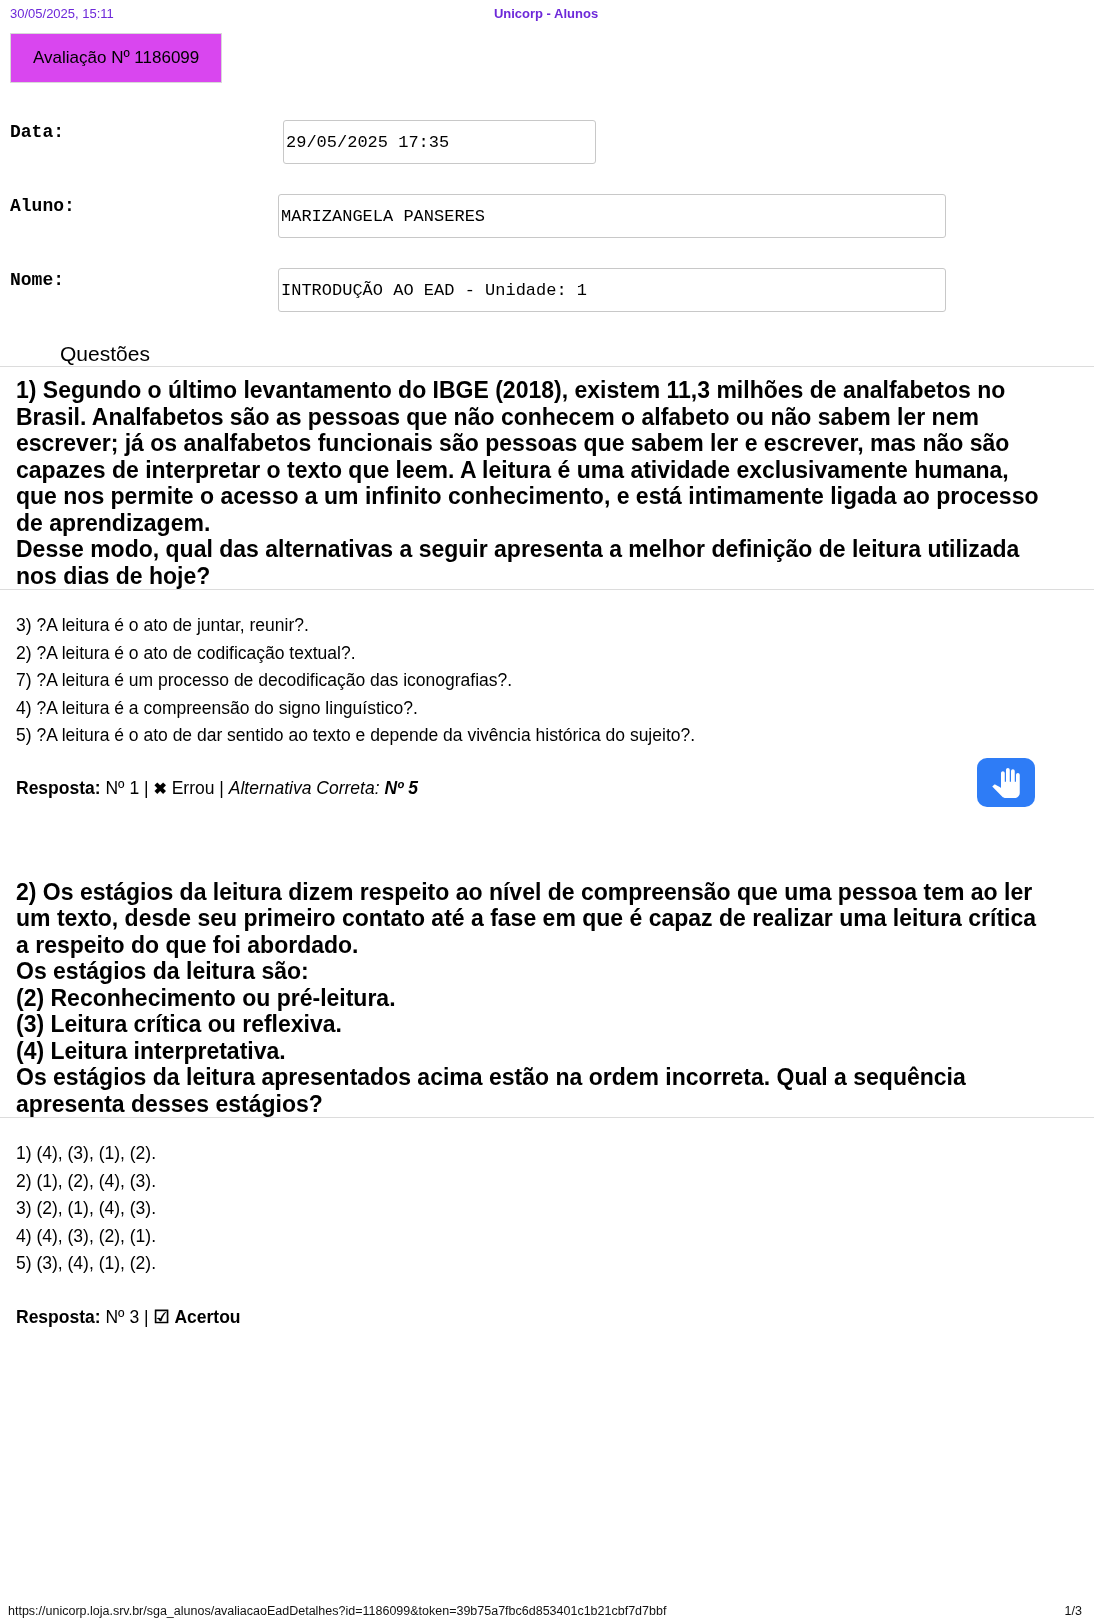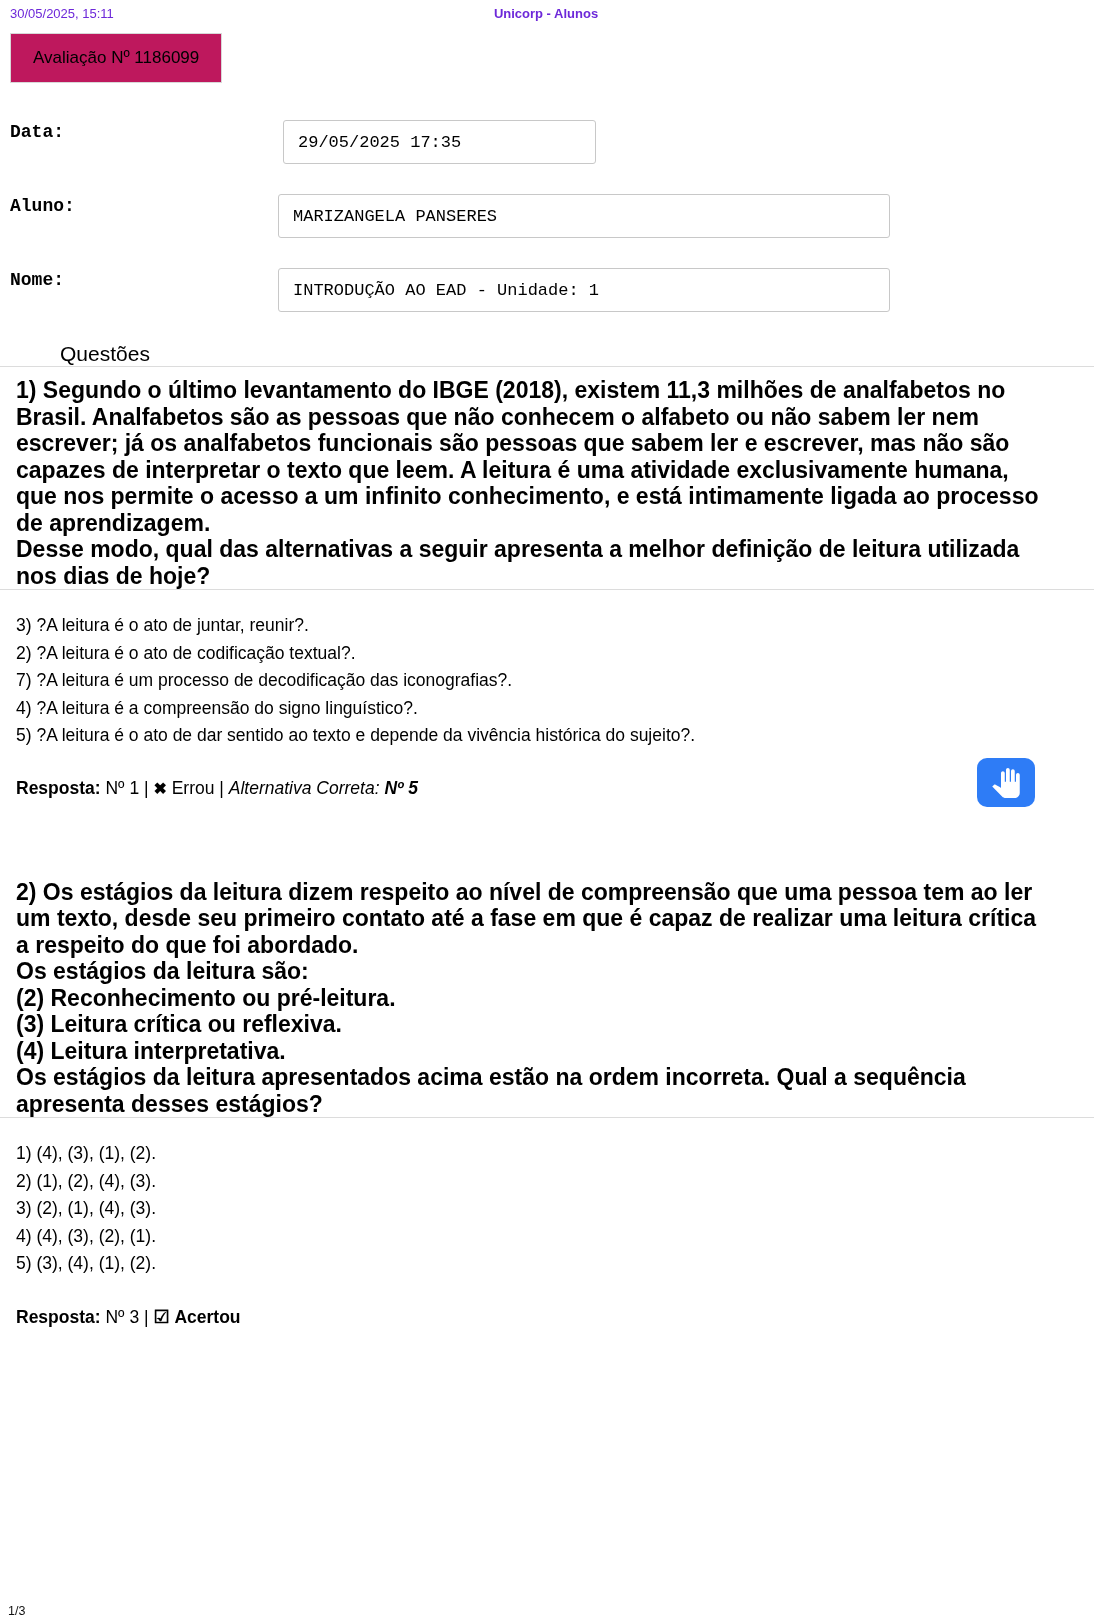--- a/index.html
+++ b/index.html
@@ -23,39 +23,39 @@
   .ph-center { justify-self:center; font-weight:600; }
   .ph-right { justify-self:end; }
 
   
   .tab {
     display:inline-block;
     margin:12px 0 0 10px;
     border:1px solid #d8d8d8;
     padding:14px 22px;
     font-size:17px;
-    background:#be185d;
+    background:#d946ef;
   }
 
   
   .fields { margin-top:37px; }
   .field-row { position:relative; height:46px; margin-bottom:28px;font-family:Liberation Mono, monospace; }
   .field-label {
     position:absolute; left:10px; top:2px;
     font-size:18px; font-weight:600;
   }
   .field-value {
     position:absolute; top:0; height:44px;
     border:1px solid #c8c8c8; border-radius:3px;
     display:flex; align-items:center;
-    padding:0 14px; font-size:17px;
+    padding:0 2px; font-size:17px;
     background:#fff;
   }
   .fv-data { left:283px; width:313px; }
-  .fv-wide { left:278px; width:612px; }
+  .fv-wide { left:278px; width:668px; }
 
   .section-title {
     margin:18px 0 0 60px;
     font-size:21px; font-weight:400;
   }
 
   hr.divider {
     border:none; border-top:1px solid #dcdcdc;
     margin:0;
   }
@@ -195,16 +195,17 @@
   
   <button class="handtalk" style="background: rgb(46, 124, 246);">
     <span style="display:flex;">
       <svg width="30" height="30" viewBox="0 0 24 24" aria-hidden="true">
         <path fill="#ffffff" d="M23,5.5V20c0,2.2-1.8,4-4,4h-7.3c-1.08,0-2.1-0.43-2.85-1.19L1,14.83 c0,0,1.26-1.23,1.3-1.25c0.22-0.19,0.49-0.29,0.79-0.29c0.22,0,0.42,0.06,0.6,0.16C3.73,13.46,8,15.91,8,15.91V4 c0-0.83,0.67-1.5,1.5-1.5S11,3.17,11,4v7h1V1.5C12,0.67,12.67,0,13.5,0S15,0.67,15,1.5V11h1V2.5C16,1.67,16.67,1,17.5,1 S19,1.67,19,2.5V11h1V5.5C20,4.67,20.67,4,21.5,4S23,4.67,23,5.5z"></path>
       </svg>
     </span>
   </button>
 
   <div class="print-footer">
+    <span>https://unicorp.loja.srv.br/sga_alunos/avaliacaoEadDetalhes?id=1186099&amp;token=39b75a7fbc6d853401c1b21cbf7d7bbf</span>
     <span>1/3</span>
   </div>
 
 </div>
 
 </body></html>

